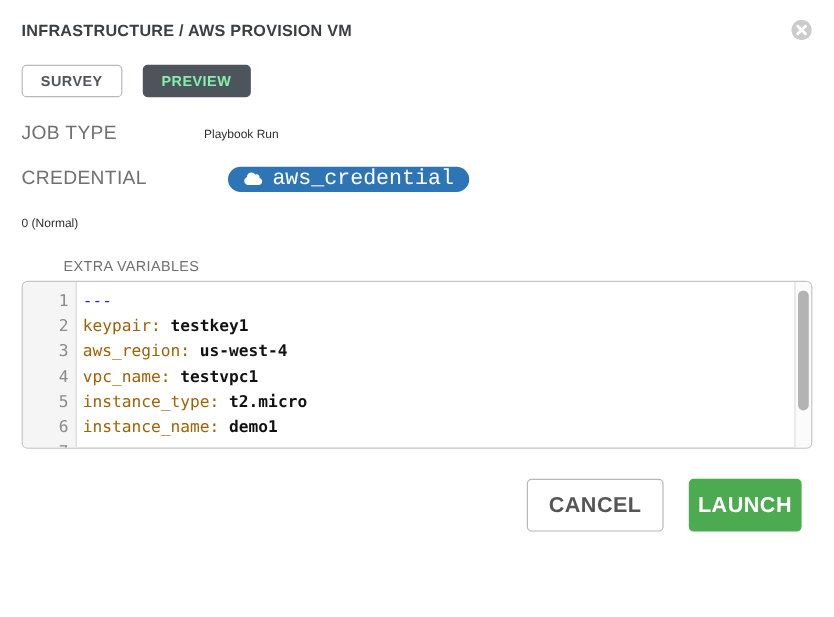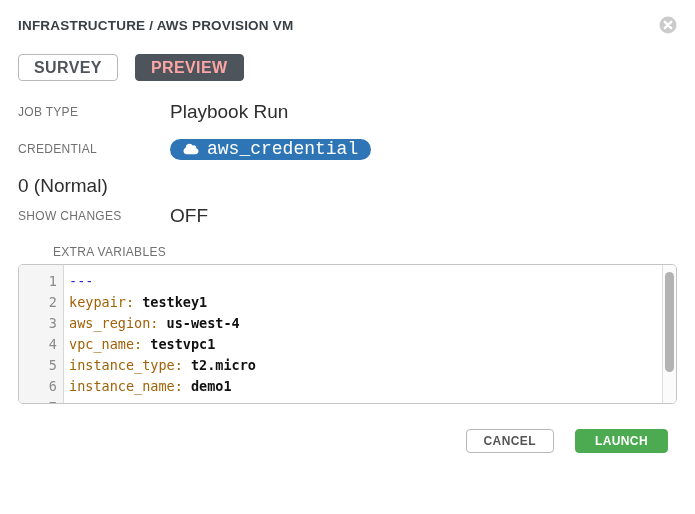--- a/index.html
+++ b/index.html
@@ -9,31 +9,31 @@
   .modal { padding: 18px; width: 100%; height: 100%; }
 
   
   .modal-header { display: flex; justify-content: space-between; align-items: flex-start; gap: 14px; }
   .modal-title { font-size: 13.5px; font-weight: bold; color: #3a3f44; letter-spacing: .2px; line-height: 15px; }
   .close-btn { width: 18px; height: 18px; cursor: pointer; border: none; background: transparent; padding: 0; margin-top: -2px; }
 
   
   .tabs { margin-top: 20px; display: flex; gap: 17px; }
   .tab-btn { height: 27px; padding: 0 15px; font-family: "Liberation Sans", sans-serif;
-             font-size: 16px; font-weight: bold; letter-spacing: .4px;
+             font-size: 12px; font-weight: bold; letter-spacing: .4px;
              border-radius: 4px; cursor: pointer; }
   .tab-btn.inactive { background: #fff; border: 1px solid #b9b9b9; color: #4f555b; }
-  .tab-btn.active { background: #4e545b; border: 1px solid #4e545b; color: #fca5a5; }
+  .tab-btn.active { background: #4e545b; border: 1px solid #4e545b; color: #86efac; }
 
   
   .details { margin-top: 16px; }
   .detail-row { display: flex; align-items: center; min-height: 30px; }
-  .detail-row.tall { min-height: 44px; }
-  .detail-label { width: 152px; font-size: 12px; color: #707070; letter-spacing: .3px; flex: none; }
-  .detail-value { font-size: 19px; color: #2e2e2e; }
+  .detail-row.tall { min-height: 44px; gap: 20px; }
+  .detail-label { width: 152px; font-size: 16px; color: #707070; letter-spacing: .3px; flex: none; }
+  .detail-value { font-size: 10px; color: #2e2e2e; }
 
   .credential-badge { display: inline-flex; align-items: center; gap: 8px;
                       background: #2e75b5; color: #fff; border-radius: 11px;
                       height: 21px; padding: 0 13px; font-size: 18px; cursor: pointer; border: none;
                       font-family: Liberation Mono, monospace; }
 
   
   .extra-vars-label { margin-top: 14px; font-size: 12px; color: #707070; letter-spacing: .3px; margin-bottom: 5px; margin-left: 35px; }
 
   .code-editor { border: 1px solid #c5c5c5; border-radius: 5px; height: 140px;
@@ -47,24 +47,24 @@
   .code-line { display: block; height: 21px; line-height: 21px; white-space: pre; color: #111; }
   .yaml-meta  { color: #2424d6; }
   .yaml-key   { color: #a16207; }
   .yaml-value { color: #111; font-weight: bold; }
   .scrollbar-track { width: 14px; flex: none; border-left: 1px solid #dedede; background: #fbfbfb; position: relative; }
   .scrollbar-thumb { position: absolute; top: 7px; left: 2px; width: 9px; height: 100px;
                      background: #b3b3b3; border-radius: 5px; cursor: grab; }
 
   
   .modal-footer { margin-top: 25px; display: flex; justify-content: flex-end; align-items: center; gap: 21px; padding-right: 9px; }
-  .btn { height: 24px; border-radius: 4px; font-family: "Liberation Sans", sans-serif;
-         font-size: 12px; font-weight: bold; letter-spacing: .4px; cursor: pointer; }
+  .btn { height: 44px; border-radius: 4px; font-family: "Liberation Sans", sans-serif;
+         font-size: 18px; font-weight: bold; letter-spacing: .4px; cursor: pointer; }
   .btn-cancel { background: #fff; border: 1px solid #b7b7b7; color: #555; padding: 0 17px; }
-  .btn-launch { background: #4cab50; border: 1px solid #4cab50; color: #fff; padding: 0 19px; }
+  .btn-launch { background: #4cab50; border: 1px solid #4cab50; color: #fff; padding: 0 7px; }
 </style>
 </head>
 <body>
 
 <div class="modal">
 
   <div class="modal-header">
     <div class="modal-title">INFRASTRUCTURE / AWS PROVISION VM</div>
     <button class="close-btn" aria-label="Close">
       <span>
@@ -98,24 +98,20 @@
         </span>
         <span>aws_credential</span>
       </button>
     </div>
 
 
     <div class="detail-row">
       <div class="detail-value">0 (Normal)</div>
     </div>
 
-    <div class="detail-row">
-      <div class="detail-label">SHOW CHANGES</div>
-      <div class="detail-value">OFF</div>
-    </div>
 
   </div>
 
   <div class="extra-vars-label">EXTRA VARIABLES</div>
 
   <div class="code-editor">
     <div class="gutter">
       <span class="line-number">1</span>
       <span class="line-number">2</span>
       <span class="line-number">3</span>

